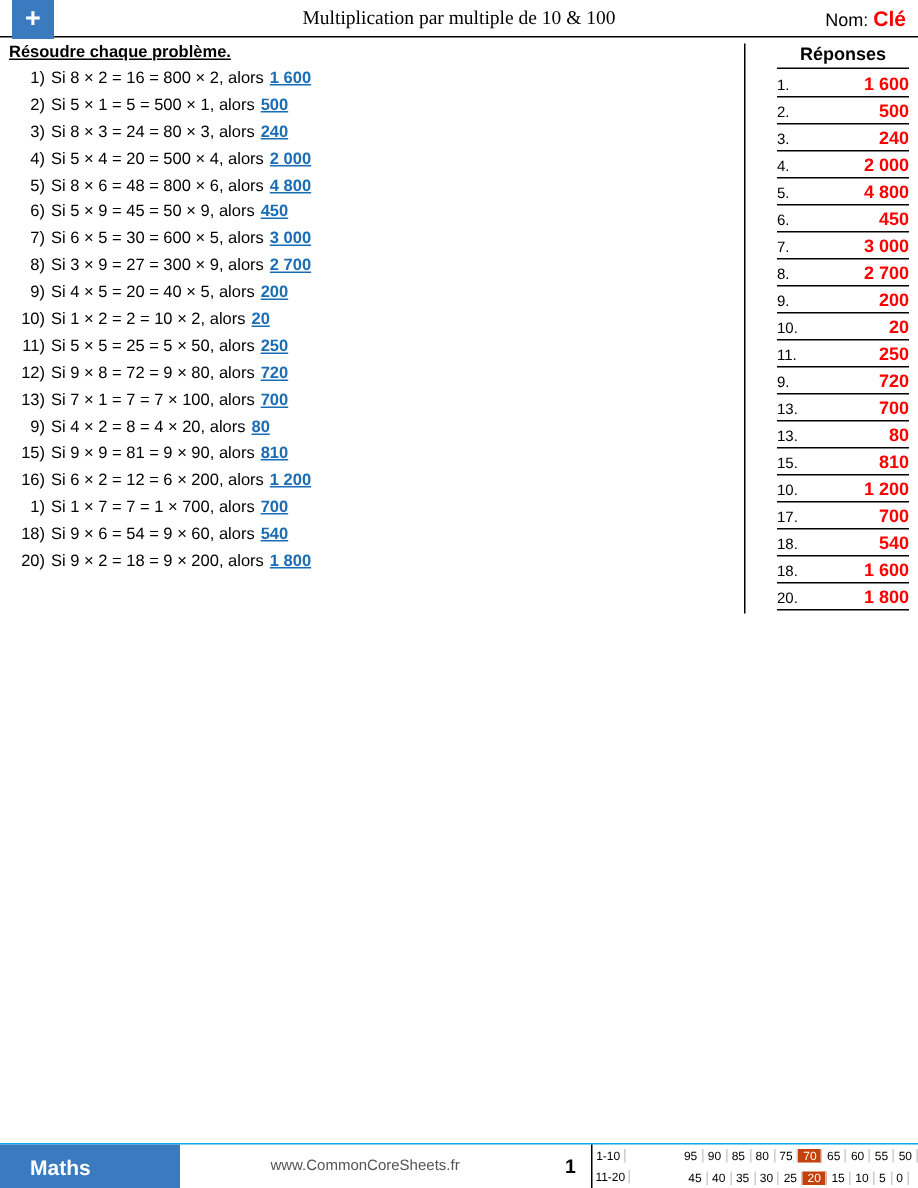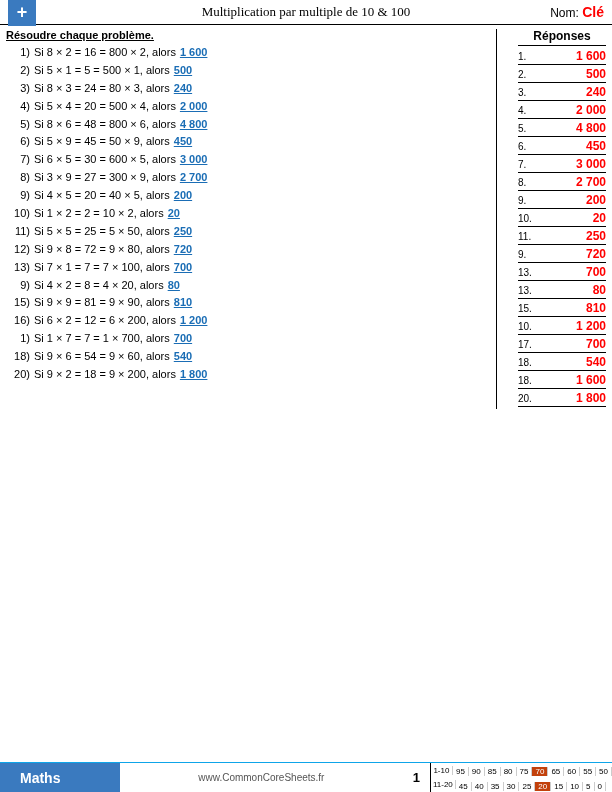--- a/index.html
+++ b/index.html
@@ -154,20 +154,21 @@
     }
     .footer-grid {
       display: flex;
       flex-direction: column;
       border-left: 1px solid black;
     }
     .footer-grid-row {
       display: flex;
       flex: 1;
       align-items: center;
+      gap: 36px;
     }
     .footer-grid-label {
       font-size: 8px;
       padding: 0 2px;
       border-right: 1px solid #ccc;
       min-width: 22px;
       text-align: center;
     }
     .footer-grid-cell {
       font-size: 8px;

